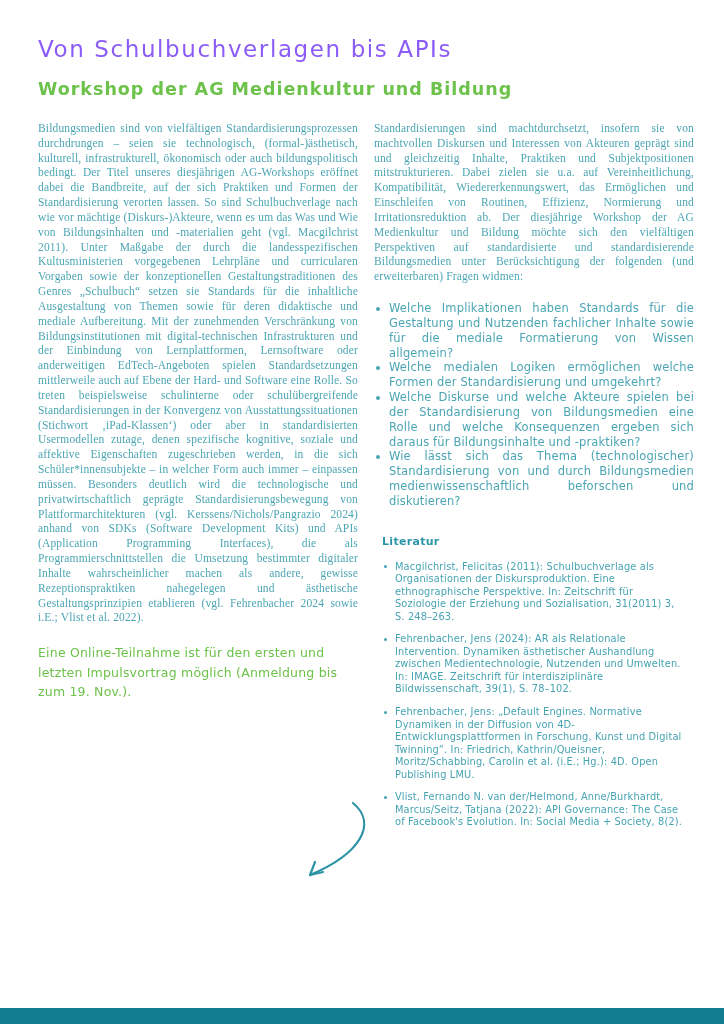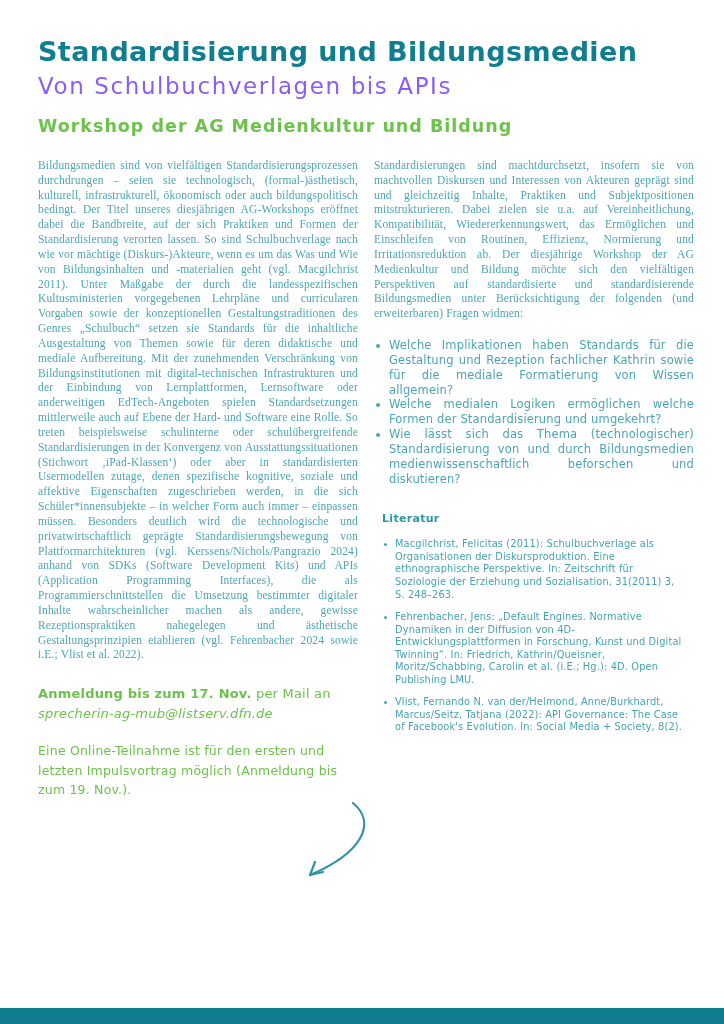--- a/index.html
+++ b/index.html
@@ -111,51 +111,48 @@
     width:724px;height:16px;
     background:#117E8F;
   }
 </style>
 </head>
 <body>
 
 <div class="page">
   <div class="inner">
 
-    <h1 class="title">Standardisierung und Bildungsmedien</h1>
     <h2 class="subtitle">Von Schulbuchverlagen bis APIs</h2>
     <h3 class="workshop">Workshop der AG Medienkultur und Bildung</h3>
 
     <div class="columns">
 
       <div class="col">
         <p class="body-par">Bildungsmedien sind von vielfältigen Standardisierungsprozessen durchdrungen – seien sie technologisch, (formal-)ästhetisch, kulturell, infrastrukturell, ökonomisch oder auch bildungspolitisch bedingt. Der Titel unseres diesjährigen AG-Workshops eröffnet dabei die Bandbreite, auf der sich Praktiken und Formen der Standardisierung verorten lassen. So sind Schulbuchverlage nach wie vor mächtige (Diskurs-)Akteure, wenn es um das Was und Wie von Bildungsinhalten und -materialien geht (vgl. Macgilchrist 2011). Unter Maßgabe der durch die landesspezifischen Kultusministerien vorgegebenen Lehrpläne und curricularen Vorgaben sowie der konzeptionellen Gestaltungstraditionen des Genres „Schulbuch“ setzen sie Standards für die inhaltliche Ausgestaltung von Themen sowie für deren didaktische und mediale Aufbereitung. Mit der zunehmenden Verschränkung von Bildungsinstitutionen mit digital-technischen Infrastrukturen und der Einbindung von Lernplattformen, Lernsoftware oder anderweitigen EdTech-Angeboten spielen Standardsetzungen mittlerweile auch auf Ebene der Hard- und Software eine Rolle. So treten beispielsweise schulinterne oder schulübergreifende Standardisierungen in der Konvergenz von Ausstattungssituationen (Stichwort ‚iPad-Klassen‘) oder aber in standardisierten Usermodellen zutage, denen spezifische kognitive, soziale und affektive Eigenschaften zugeschrieben werden, in die sich Schüler*innensubjekte – in welcher Form auch immer – einpassen müssen. Besonders deutlich wird die technologische und privatwirtschaftlich geprägte Standardisierungsbewegung von Plattformarchitekturen (vgl. Kerssens/Nichols/Pangrazio 2024) anhand von SDKs (Software Development Kits) und APIs (Application Programming Interfaces), die als Programmierschnittstellen die Umsetzung bestimmter digitaler Inhalte wahrscheinlicher machen als andere, gewisse Rezeptionspraktiken nahegelegen und ästhetische Gestaltungsprinzipien etablieren (vgl. Fehrenbacher 2024 sowie i.E.; Vlist et al. 2022).</p>
 
 
-        <p class="registration green-block">
-          <b>Anmeldung bis zum 17. Nov.</b><span> per Mail an</span><br>
-          <span class="email">sprecherin-ag-mub@listserv.dfn.de</span>
-        </p>
 
         <p class="online-note green-block">Eine Online-Teilnahme ist für den ersten und letzten Impulsvortrag möglich (Anmeldung bis zum 19. Nov.).</p>
       </div>
 
       <div class="col">
         <p class="body-par">Standardisierungen sind machtdurchsetzt, insofern sie von machtvollen Diskursen und Interessen von Akteuren geprägt sind und gleichzeitig Inhalte, Praktiken und Subjektpositionen mitstrukturieren. Dabei zielen sie u.a. auf Vereinheitlichung, Kompatibilität, Wiedererkennungswert, das Ermöglichen und Einschleifen von Routinen, Effizienz, Normierung und Irritationsreduktion ab. Der diesjährige Workshop der AG Medienkultur und Bildung möchte sich den vielfältigen Perspektiven auf standardisierte und standardisierende Bildungsmedien unter Berücksichtigung der folgenden (und erweiterbaren) Fragen widmen:</p>
 
         <ul class="questions">
-          <li>Welche Implikationen haben Standards für die Gestaltung und Rezeption fachlicher Kathrin sowie für die mediale Formatierung von Wissen allgemein?</li>
+          <li>Welche Implikationen haben Standards für die Gestaltung und Nutzenden fachlicher Inhalte sowie für die mediale Formatierung von Wissen allgemein?</li>
           <li>Welche medialen Logiken ermöglichen welche Formen der Standardisierung und umgekehrt?</li>
+          <li>Welche Diskurse und welche Akteure spielen bei der Standardisierung von Bildungsmedien eine Rolle und welche Konsequenzen ergeben sich daraus für Bildungsinhalte und -praktiken?</li>
           <li>Wie lässt sich das Thema (technologischer) Standardisierung von und durch Bildungsmedien medienwissenschaftlich beforschen und diskutieren?</li>
         </ul>
 
         <h4 class="lit-heading">Literatur</h4>
 
         <ul class="references">
           <li>Macgilchrist, Felicitas (2011): Schulbuchverlage als Organisationen der Diskursproduktion. Eine ethnographische Perspektive. In: Zeitschrift für Soziologie der Erziehung und Sozialisation, 31(2011) 3, S. 248–263.</li>
+          <li>Fehrenbacher, Jens (2024): AR als Relationale Intervention. Dynamiken ästhetischer Aushandlung zwischen Medientechnologie, Nutzenden und Umwelten. In: IMAGE. Zeitschrift für interdisziplinäre Bildwissenschaft, 39(1), S. 78–102.</li>
           <li>Fehrenbacher, Jens: „Default Engines. Normative Dynamiken in der Diffusion von 4D-Entwicklungsplattformen in Forschung, Kunst und Digital Twinning“. In: Friedrich, Kathrin/Queisner, Moritz/Schabbing, Carolin et al. (i.E.; Hg.): 4D. Open Publishing LMU.</li>
           <li>Vlist, Fernando N. van der/Helmond, Anne/Burkhardt, Marcus/Seitz, Tatjana (2022): API Governance: The Case of Facebook's Evolution. In: Social Media + Society, 8(2).</li>
         </ul>
       </div>
 
     </div>
   </div>
 
   <svg class="arrow" viewBox="0 0 84 84" fill="none" xmlns="http://www.w3.org/2000/svg">
     <path d="M55 7 C 80 28, 62 58, 12 79" stroke="#2E93A6" stroke-width="2.2" stroke-linecap="round" fill="none"></path>

